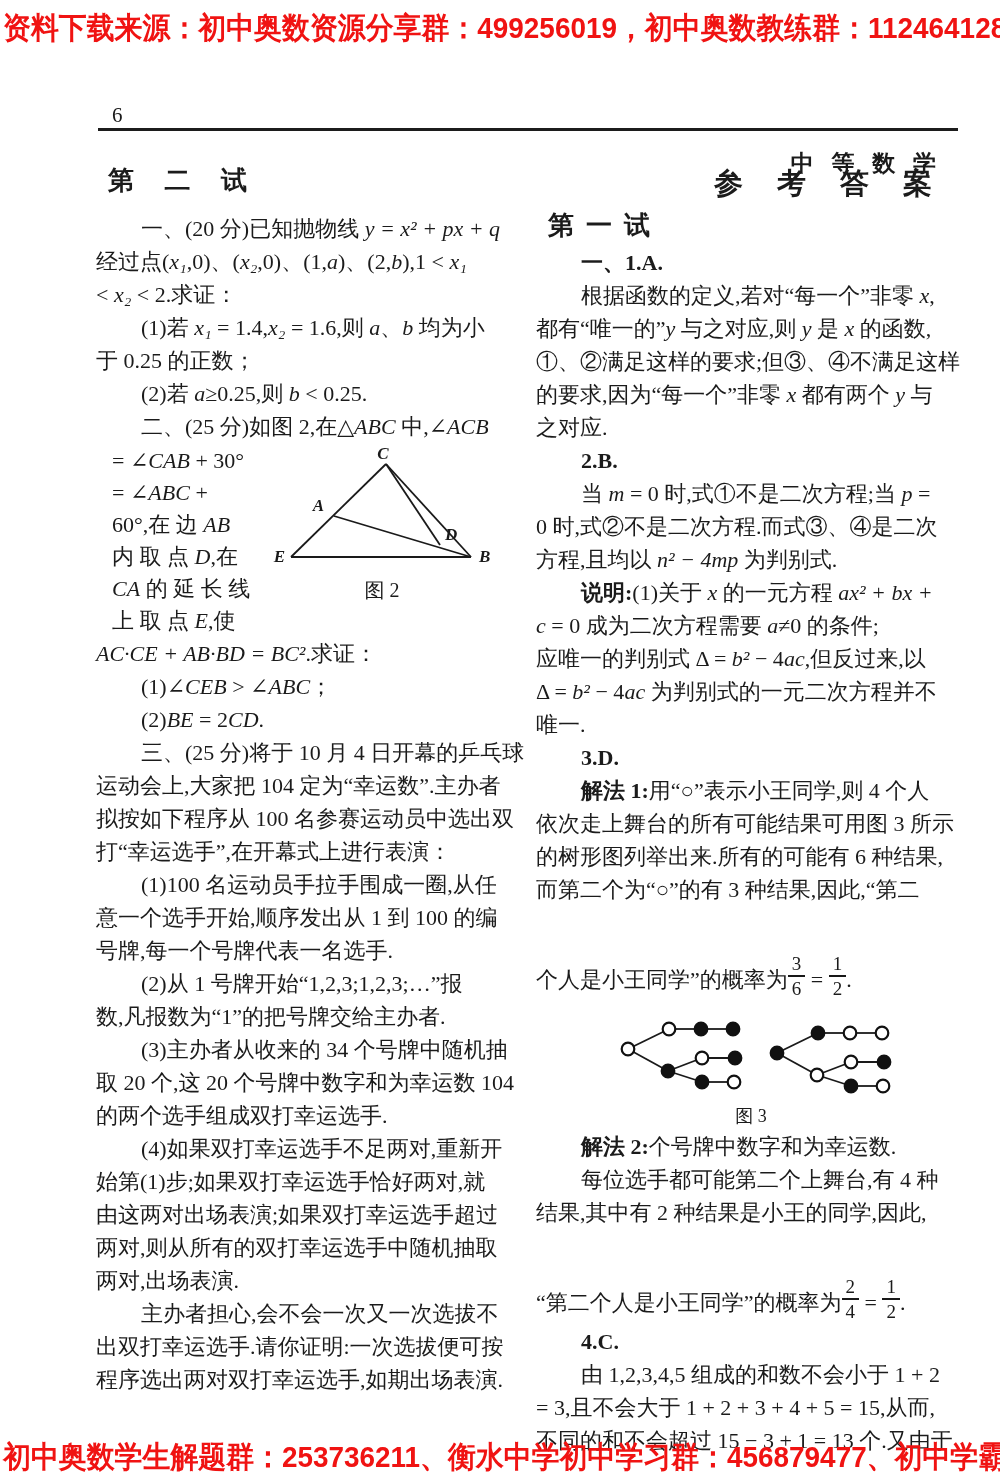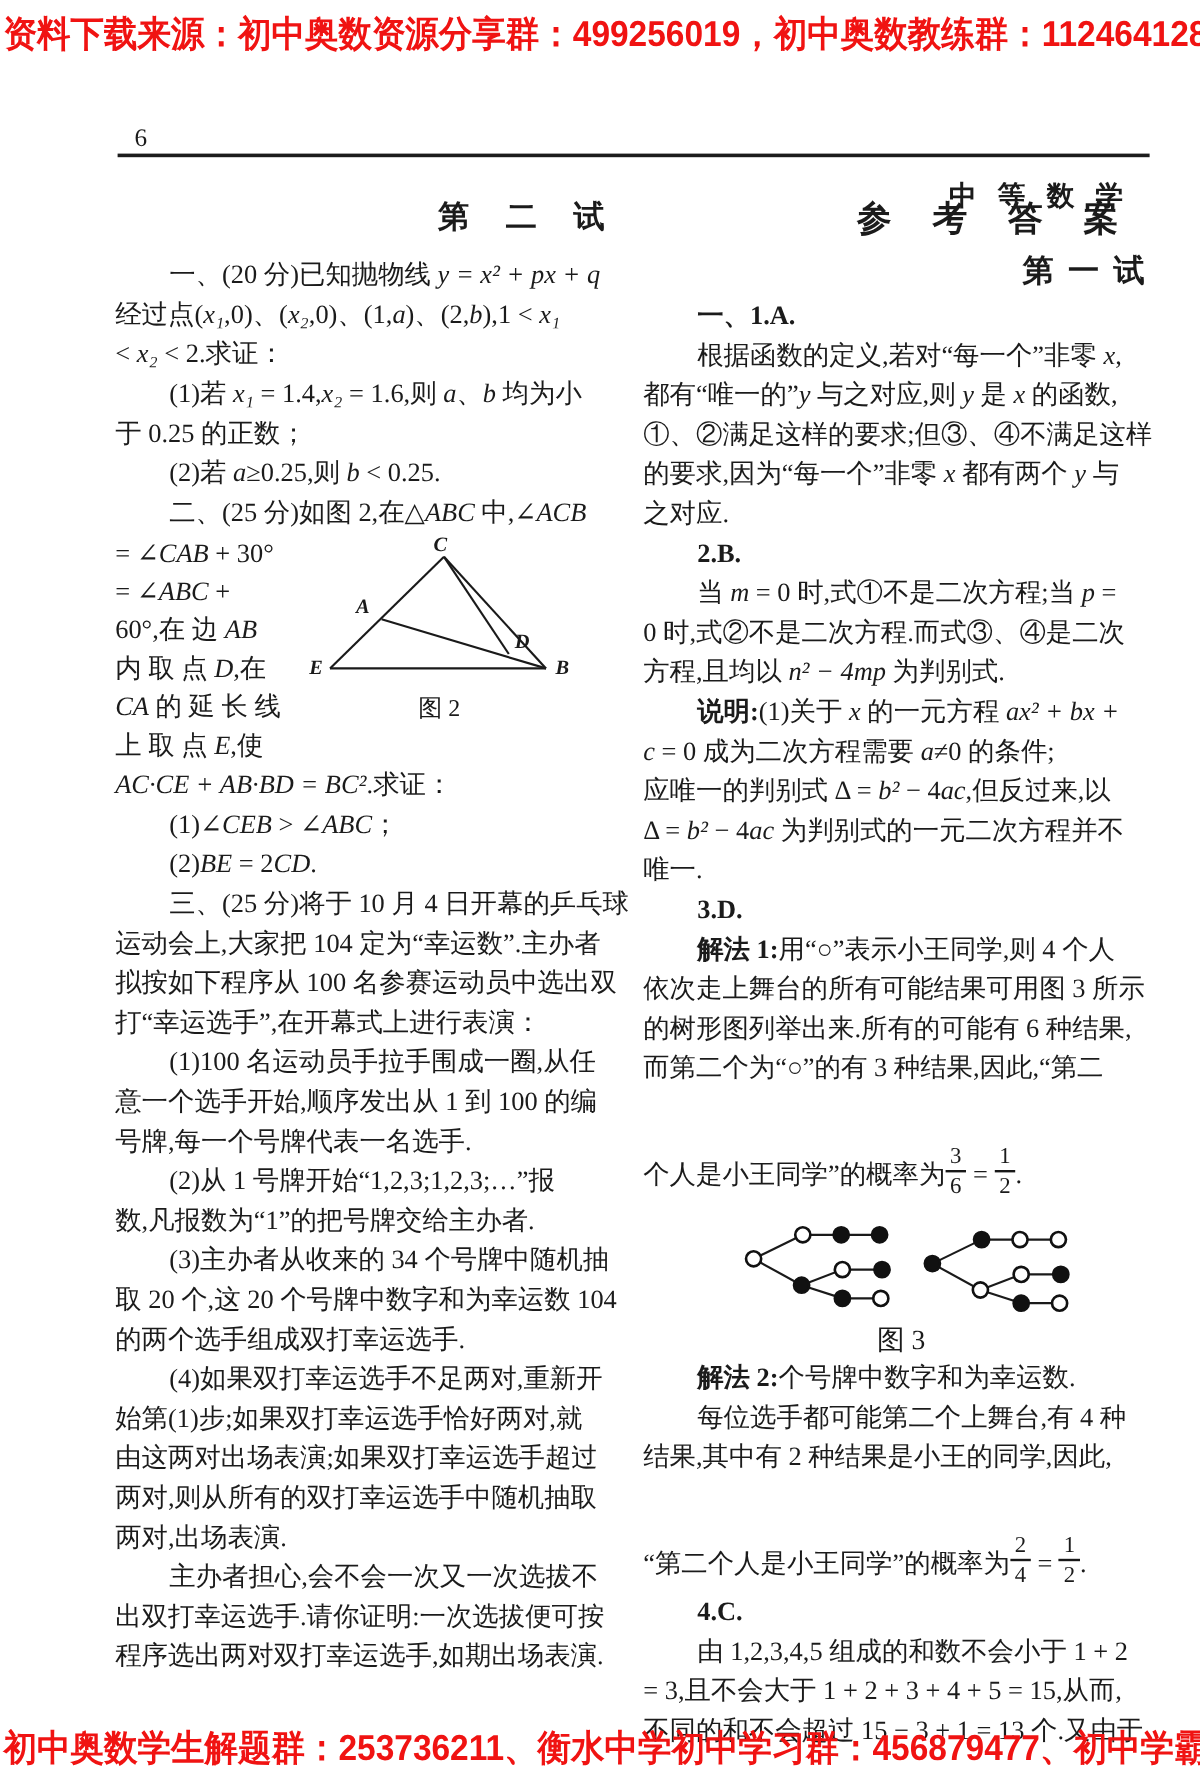--- a/index.html
+++ b/index.html
@@ -15,36 +15,36 @@
   }
   .banner-top{left:3px;top:8px;}
   .banner-bottom{left:3px;top:1437px;}
   .pageno{position:absolute;left:112px;top:103px;font-size:21px;}
   .journal{position:absolute;right:58px;top:100px;font-size:23px;font-weight:bold;letter-spacing:6px;margin-top:48px;}
   .rule{position:absolute;left:98px;right:42px;top:128px;height:3px;background:#1c1c1c;}
   .col{position:absolute;top:160px;}
   .col-left{left:96px;width:420px;}
   .col-right{left:536px;width:430px;}
   .h1sec{font-size:29px;font-weight:bold;text-align:right;letter-spacing:34px;padding-left:34px;line-height:46px;}
-  .h2sec{font-size:26px;font-weight:bold;text-align:right;letter-spacing:12px;padding-left:12px;line-height:40px;}
+  .h2sec{font-size:26px;font-weight:bold;text-align:left;letter-spacing:12px;padding-left:12px;line-height:40px;}
   .col-left .h2sec{line-height:42px;margin-bottom:10px;}
   .line{font-size:22px;line-height:33px;height:33px;white-space:nowrap;}
   .line.tall{height:48px;line-height:48px;margin-top:48px;}
   .line.ind{padding-left:45px;}
   .b{font-weight:bold;}
   .i{font-style:italic;}
   .frac{display:inline-block;vertical-align:-0.42em;text-align:center;line-height:1;font-size:19px;}
   .frac .num{display:block;padding:0 4px 2px;border-bottom:2px solid #181818;}
   .frac .den{display:block;padding-top:2px;}
-  .wraprow{display:flex;margin-top:2px;}
+  .wraprow{display:flex;margin-top:2px;margin-left:16px;}
   .wraptext{width:152px;}
   .wraptext .line{height:32px;line-height:32px;}
   .fig2box{flex:1;}
   .fig3box{margin-top:4px;text-align:center;}
-  .figcap{font-size:23px;line-height:28px;text-align:center;}
+  .figcap{font-size:18px;line-height:28px;text-align:center;}
   svg line{stroke:#1a1a1a;stroke-width:1.8;}
   svg text{fill:#1a1a1a;}
   .vlabel{font-size:17px;font-weight:bold;font-style:italic;font-family:"Liberation Serif","DejaVu Serif",serif;}
   .svgcap{font-size:20px;font-family:"Liberation Serif","DejaVu Serif",serif;}
 </style>
 </head>
 <body>
 
 <div class="banner banner-top" style="color: rgb(240, 19, 18);">资料下载来源：初中奥数资源分享群：499256019，初中奥数教练群：112464128，</div>
 

